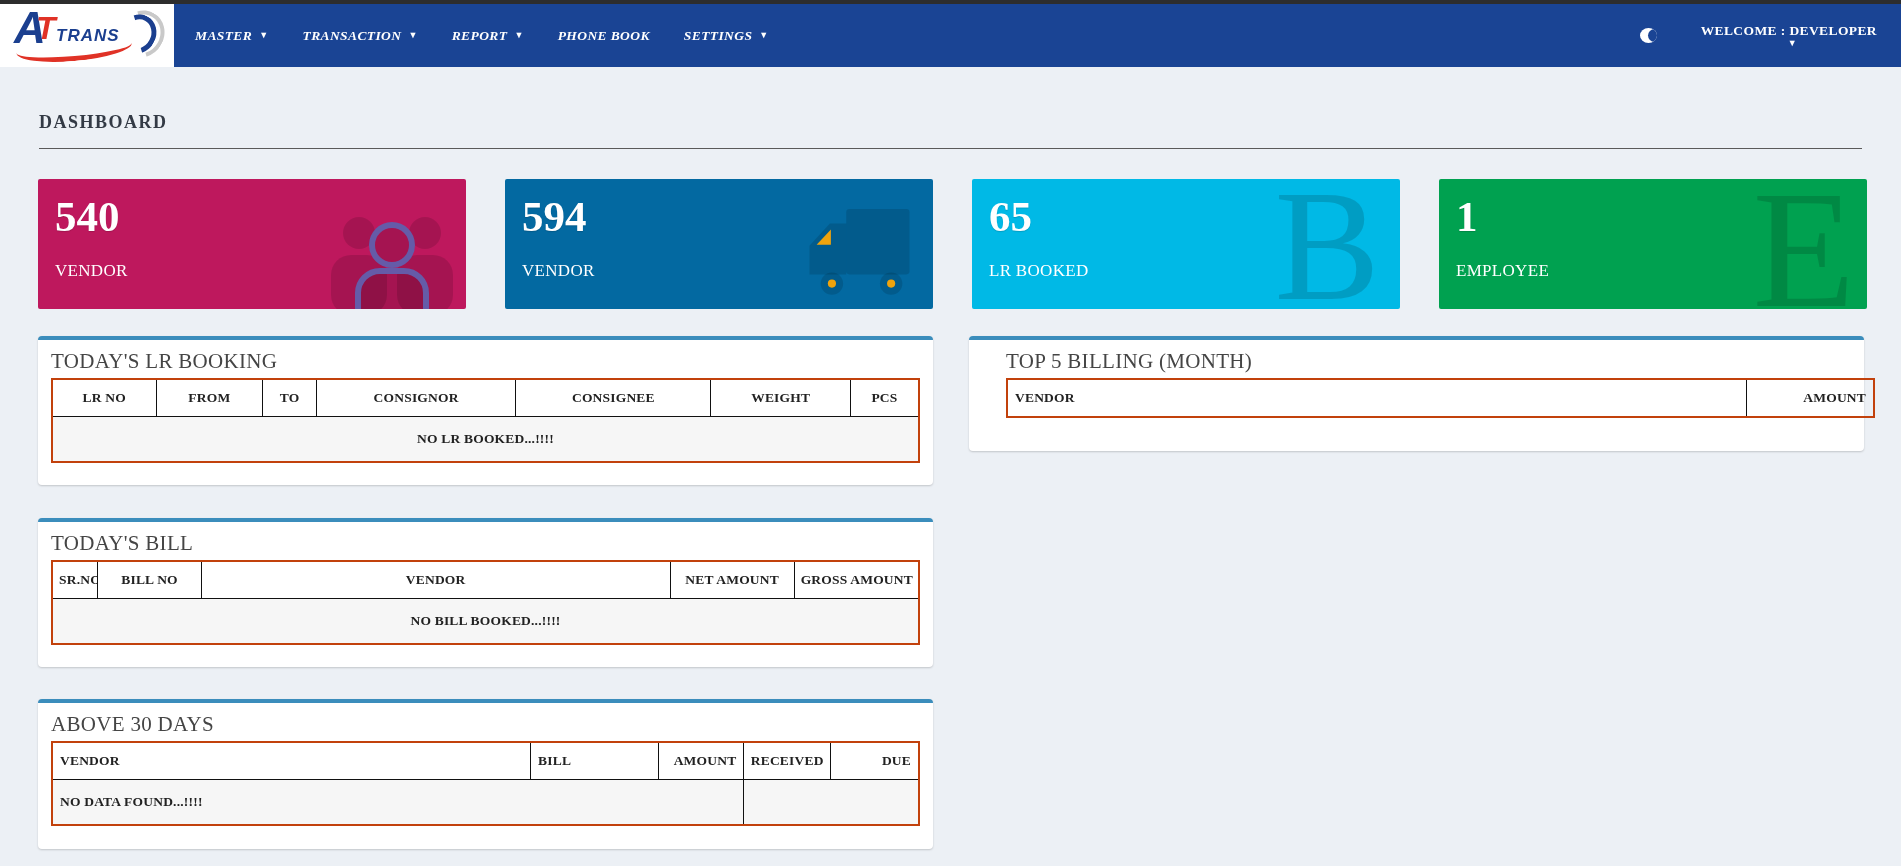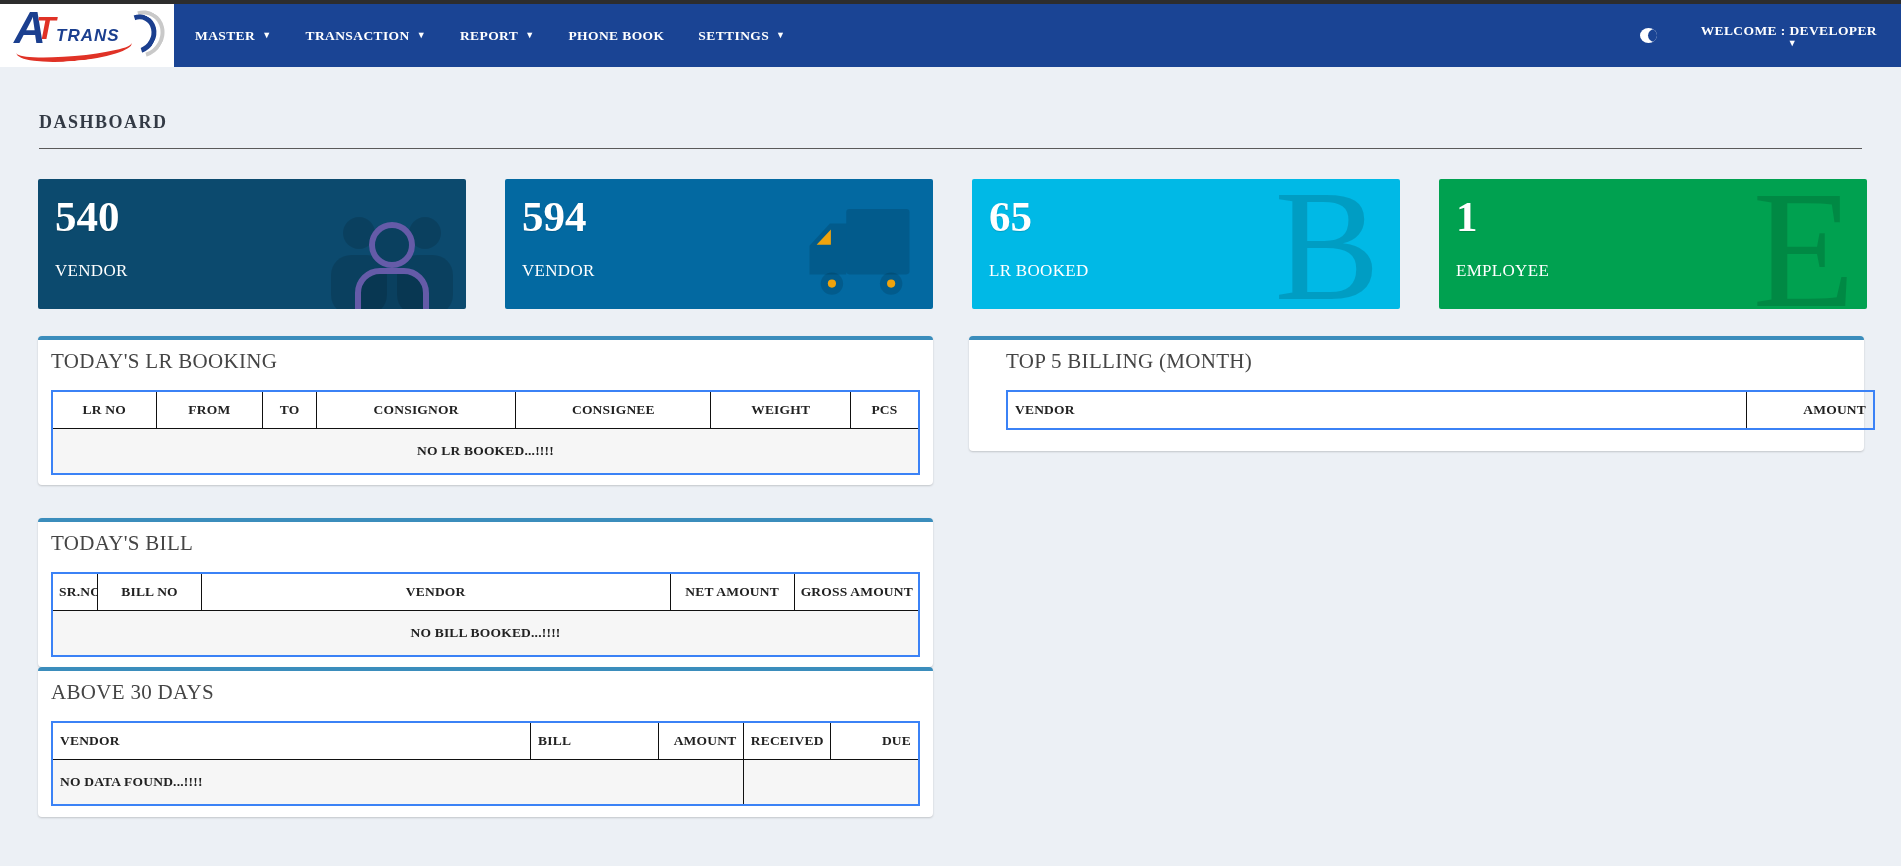--- a/index.html
+++ b/index.html
@@ -52,20 +52,21 @@
     border:4px solid #c9c9c9; border-radius:50%;
     border-left-color:transparent; border-bottom-color:transparent;
     transform:rotate(30deg);
   }
 
   .nav-menu { display:flex; align-items:center; padding-left:4px; }
   .nav-item {
     color:#ffffff; font-weight:bold; font-size:13.5px; letter-spacing:0.4px;
     padding:0 17px; height:63px; display:flex; align-items:center; cursor:pointer;
     white-space:nowrap;
+    font-style:italic;
   }
   .caret { display:inline-block; margin-left:7px; font-size:9px; transform:translateY(-1px); }
 
   .nav-right { margin-left:auto; display:flex; align-items:center; padding-right:24px; }
   .moon-toggle {
     width:17px; height:15px; border-radius:50%; background:#ffffff;
     position:relative; overflow:hidden; margin-right:44px; cursor:pointer;
   }
   .moon-toggle::after {
     content:""; position:absolute; left:8px; top:1px; width:13px; height:13px;
@@ -120,30 +121,30 @@
 
   
   .box {
     position:absolute; background:#ffffff;
     border-top:4px solid #3b8dbc; border-radius:4px;
     box-shadow:0 1px 2px rgba(0,0,0,0.18);
   }
   .box-p1 { left:38px;  top:336px; width:895px; height:149px; }
   .box-p2 { left:969px; top:336px; width:895px; height:115px;padding-left:24px; }
   .box-p3 { left:38px;  top:518px; width:895px; height:149px; }
-  .box-p4 { left:38px;  top:667px; width:895px; height:150px; }
+  .box-p4 { left:38px;  top:699px; width:895px; height:150px; }
   .box-title {
     margin:9px 0 0 13px; font-size:21px; font-weight:400; color:#454545;
     letter-spacing:0.3px;
   }
 
   table.data-table {
-    margin:16px 13px 0 13px; width:869px;
+    margin:4px 13px 0 13px; width:869px;
     border-collapse:collapse; table-layout:fixed;
-    border:2px solid #3b82f6;
+    border:2px solid #c2410c;
   }
   .data-table th, .data-table td { border:1px solid #111111; }
   .data-table th {
     font-size:13.5px; font-weight:bold; color:#222222;
     padding:10px 6px; text-align:center; letter-spacing:0.2px;
     overflow:hidden; white-space:nowrap;
   }
   .data-table td.empty-row {
     background:#f6f6f6; font-size:13.5px; font-weight:bold; color:#222222;
     text-align:center; padding:14px 6px; letter-spacing:0.2px;
@@ -194,21 +195,21 @@
     <div class="welcome">
       <span>WELCOME : DEVELOPER</span>
       <span class="caret">▼</span>
     </div>
   </div>
 </div>
 
 <div class="page-title">DASHBOARD</div>
 <div class="title-rule"></div>
 
-<div class="stat-card card-1" style="background-color: #0c4a6e;">
+<div class="stat-card card-1" style="background-color: #be185d;">
   <div class="value">540</div>
   <div class="label">VENDOR</div>
   <svg class="card-icon-svg users-svg" viewBox="0 0 130 122">
     <g class="icon-fill">
       <circle cx="32" cy="26" r="16"></circle>
       <rect x="4" y="48" width="56" height="60" rx="20"></rect>
       <circle cx="98" cy="26" r="16"></circle>
       <rect x="70" y="48" width="56" height="60" rx="20"></rect>
     </g>
     <g class="icon-fill icon-cut" stroke-width="6">

